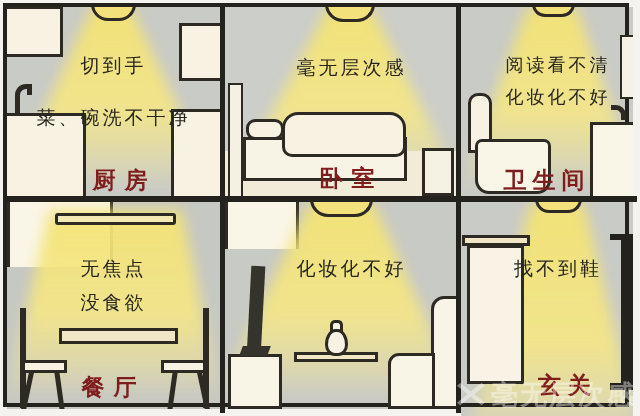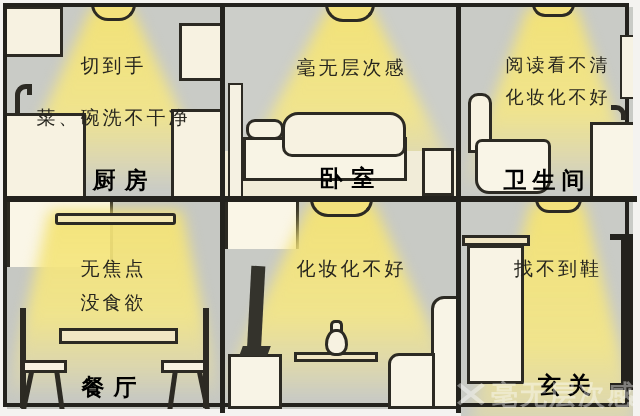--- a/index.html
+++ b/index.html
@@ -37,21 +37,21 @@
         border-radius:0 0 999px 999px;box-sizing:border-box;z-index:5;}
   .tube{position:absolute;background:#f4e9b2;border:3px solid #2c2a23;border-radius:3px;
         box-sizing:border-box;z-index:5;}
 
   
   .fur{position:absolute;background:#f7f2e1;border:3px solid #2c2a23;box-sizing:border-box;z-index:6;}
 
   
   .prob{position:absolute;left:0;right:0;text-align:center;color:#26251e;
         font-size:19px;font-weight:400;letter-spacing:3px;z-index:20;white-space:nowrap;}
-  .rlabel{position:absolute;left:0;right:0;text-align:center;color:#000000;
+  .rlabel{position:absolute;left:0;right:0;text-align:center;color:#7f1d1d;
         font-size:23px;font-weight:700;letter-spacing:9px;z-index:20;white-space:nowrap;}
   .shift{transform:translateX(11px);}
   .shift-lg{transform:translateX(21px);}
 
   
   .k-cab-tl{left:-3px;top:-1px;width:59px;height:51px;}
   .k-cab-tr{left:172px;top:16px;width:46px;height:58px;}
   .k-counter-l{left:-3px;top:106px;width:82px;height:88px;}
   .k-counter-r{left:164px;top:102px;width:54px;height:92px;}
   .k-faucet{position:absolute;left:8px;top:77px;width:17px;height:31px;z-index:7;

